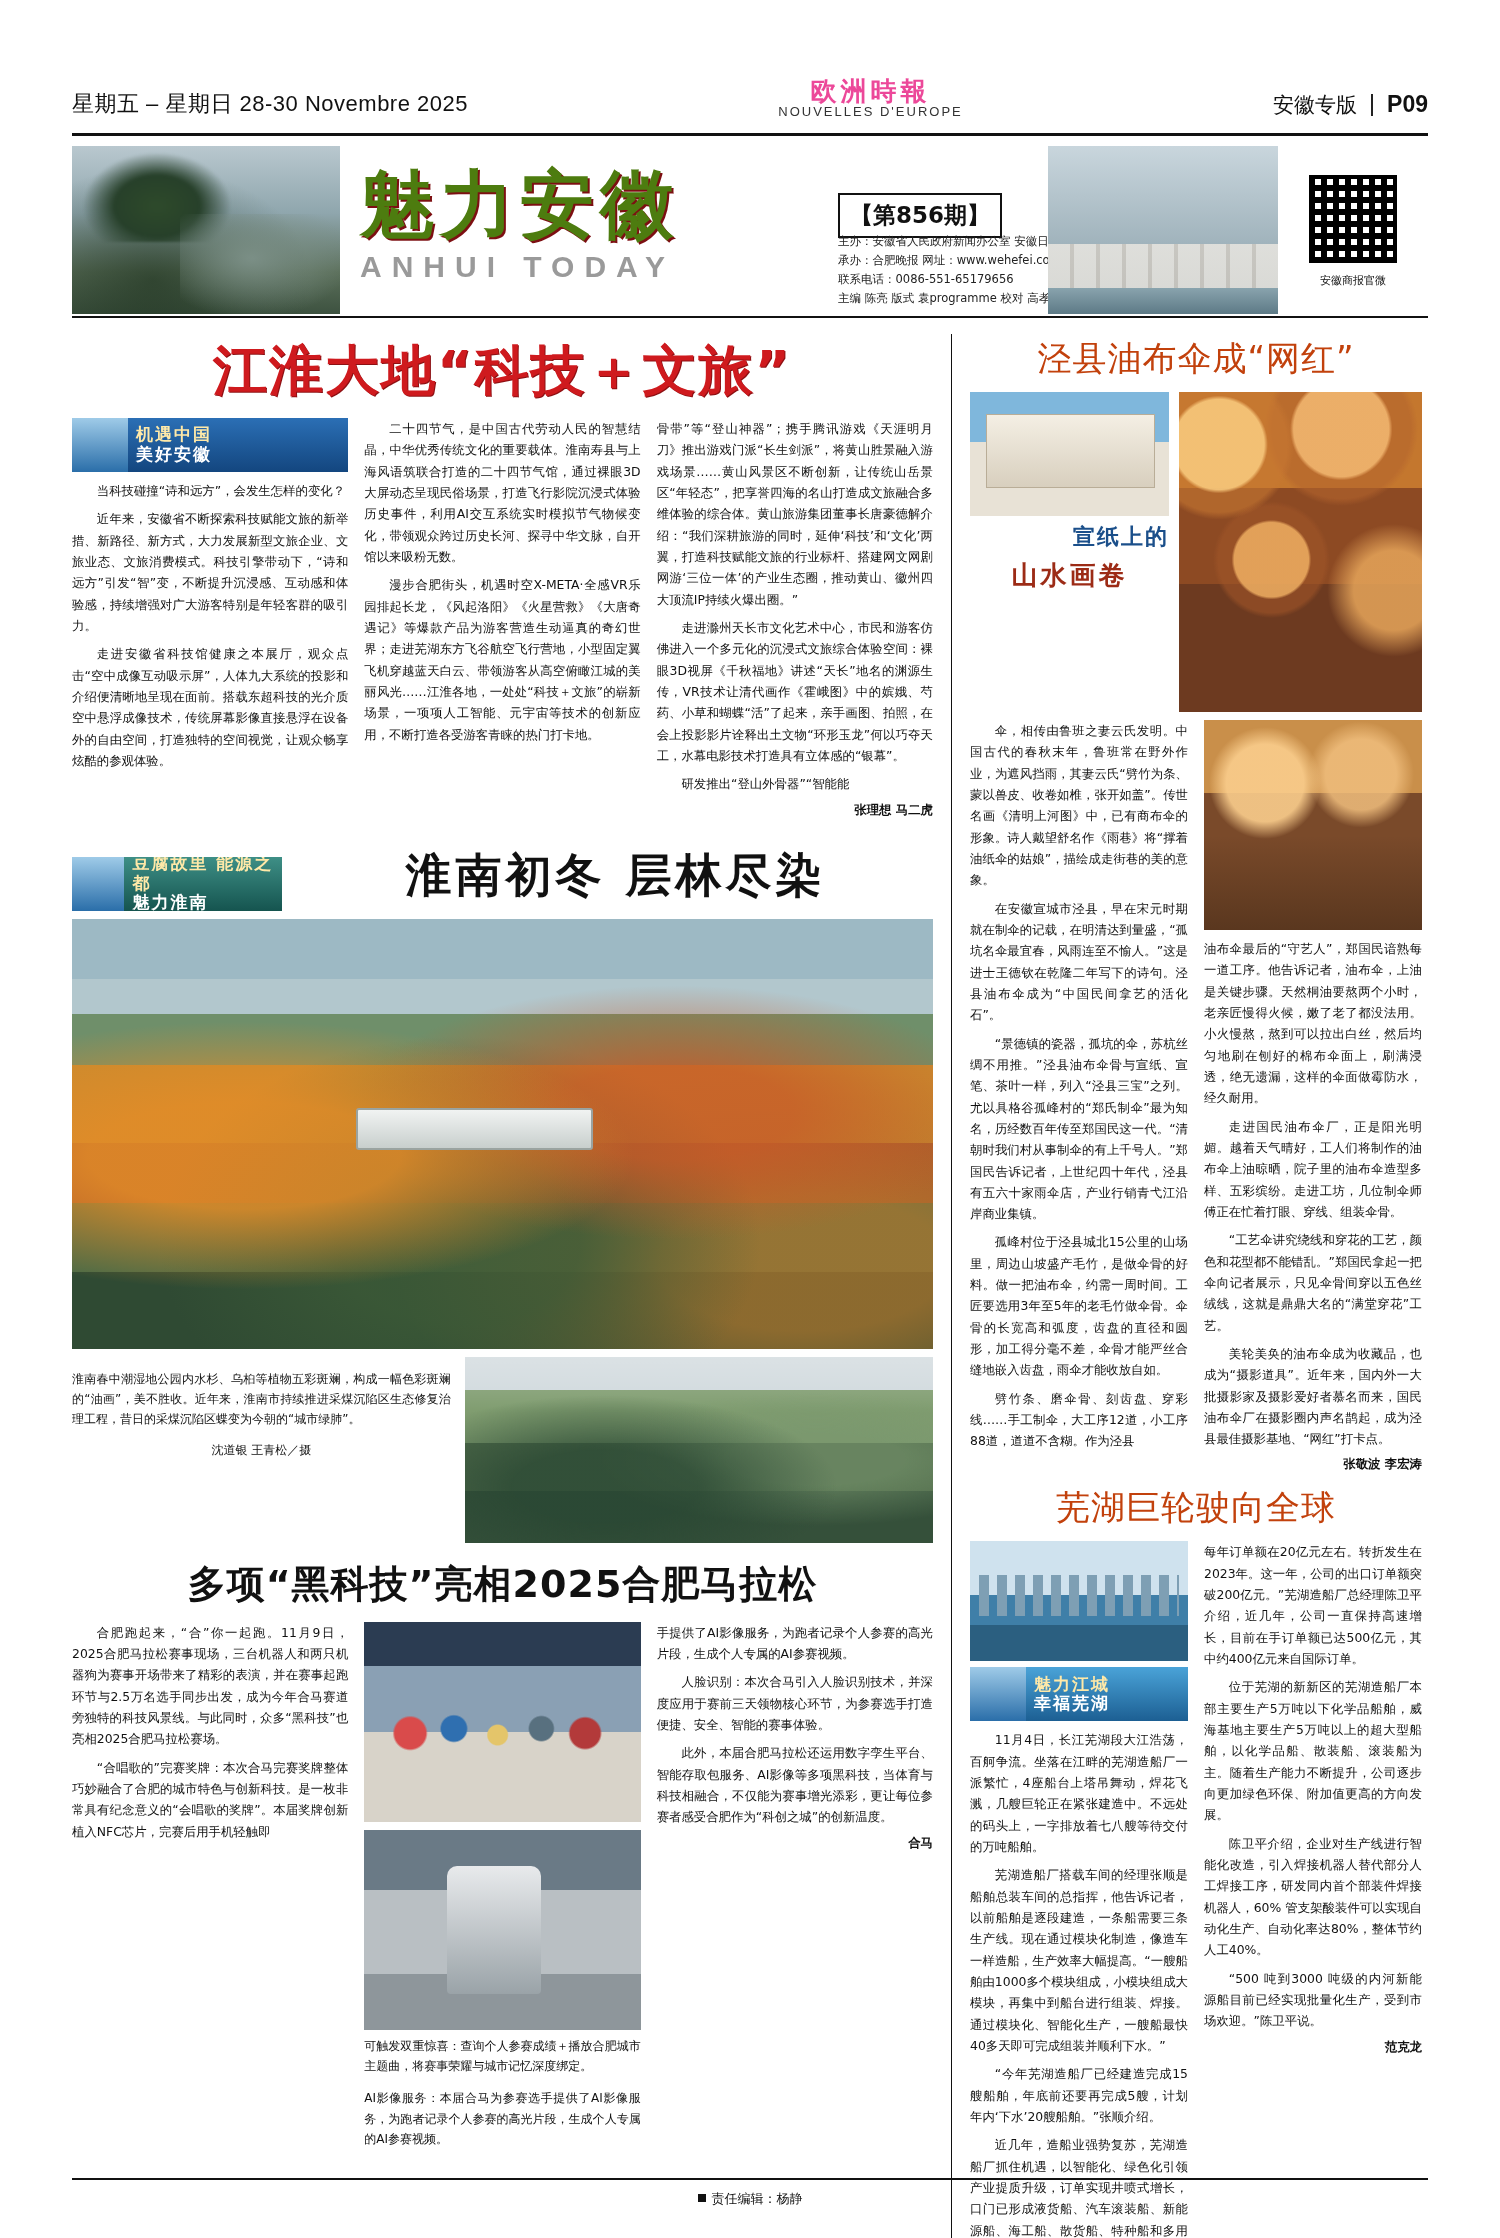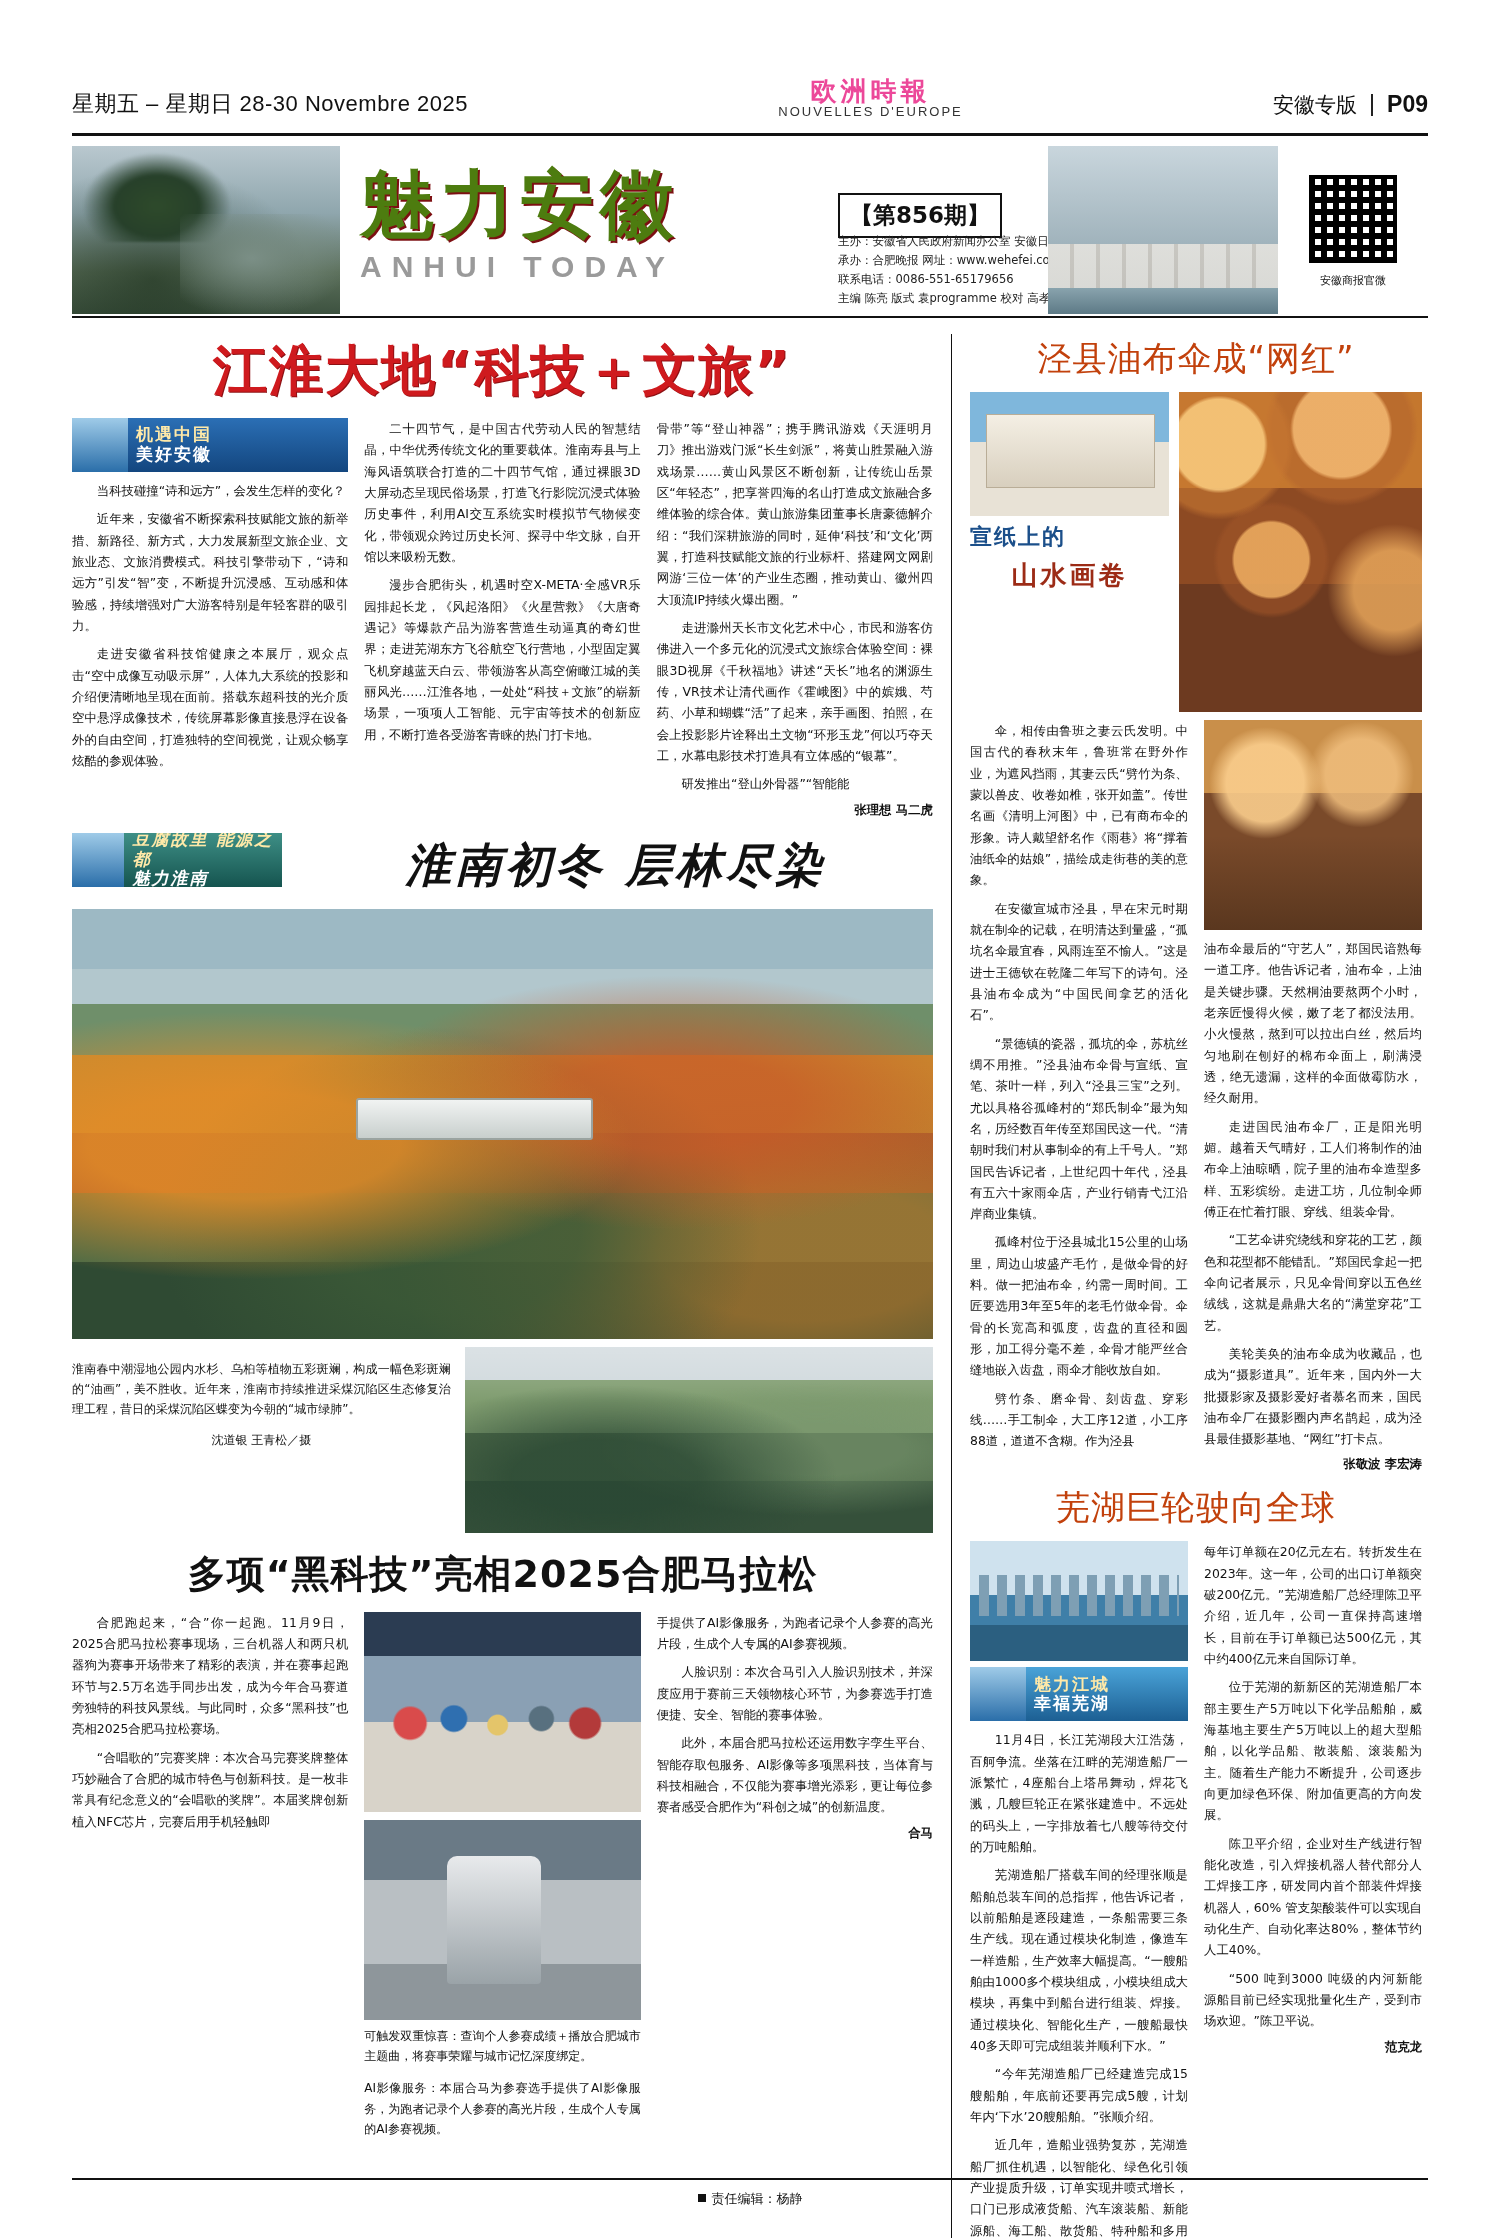--- a/index.html
+++ b/index.html
@@ -228,21 +228,21 @@
   }
   .ph-city:before{
     content:""; position:absolute; left:4%; bottom:38%; width:92%; height:34%;
     background:repeating-linear-gradient(90deg, #7e9fb4 0 10px, transparent 10px 18px);
   }
 
   .photo-row { display:flex; gap:14px; margin:8px 0; }
 
   .subhead-box {
     font-family:"DejaVu Sans", sans-serif; font-weight:bold; font-size:22px;
-    color:#1b4f8a; letter-spacing:2px; text-align:left; margin:2px 0 6px;
+    color:#1b4f8a; letter-spacing:2px; text-align:right; margin:2px 0 6px;
   }
   .cursive {
     font-family:"DejaVu Serif", serif; font-weight:bold; font-size:26px;
     color:#9c2b16; letter-spacing:3px; text-align:center; 
   }
 
   .footer {
     position:absolute; left:72px; right:72px; bottom:30px;
     border-top:2px solid #111; padding-top:10px; text-align:center;
     font-family:"DejaVu Sans", sans-serif; font-size:13px;
@@ -312,21 +312,21 @@
           <p class="body">漫步合肥街头，机遇时空X-META·全感VR乐园­­­­­­­­­­­­­­­排起长龙，《风起洛阳》《火星营救》《大唐奇遇记》等爆款产品为游客营造生动逼真的奇幻世界；走进芜湖东方飞谷航空飞行营地，小型固定翼飞机穿越蓝天白云、带领游客从高空俯瞰江城的美丽风光……江淮各地，一处处“科技＋文旅”的崭新场景，一项项人工智能、元宇宙等技术的创新应用，不断打造各受游客青睐的热门打卡地。</p>
         </div>
         <div>
           <p class="body noind">骨带”等“登山神器”；携手腾讯游戏《天涯明月刀》推出游戏门派“长生剑派”，将黄山胜景融入游戏场景……黄山风景区不断创新，让传统山岳景区“年轻态”，把享誉四海的名山打造成文旅融合多维体验的综合体。黄山旅游集团董事长唐豪德解介绍：“我们深耕旅游的同时，延伸‘科技’和‘文化’两翼，打造科技赋能文旅的行业标杆、搭建网文网剧网游‘三位一体’的产业生态圈，推动黄山、徽州四大顶流IP持续火爆出圈。”</p>
           <p class="body">走进滁州天长市文化艺术中心，市民和游客仿佛进入一个多元化的沉浸式文旅综合体验空间：裸眼3D视屏《千秋福地》讲述“天长”地名的渊源生传，VR技术让清代画作《霍峨图》中的嫔娥、芍药、小草和蝴蝶“活”了起来，亲手画图、拍照，在会上投影影片诠释出土文物“环形玉龙”何以巧夺天工，水幕电影技术打造具有立体感的“银幕”。</p>
           <p class="body">研发推出“登山外骨器”“智能能</p>
           <div class="sign">张理想 马二虎</div>
         </div>
       </div>
 
-      <div style="display:flex; gap:16px; align-items:center; font-style:italic;">
+      <div style="display:flex; gap:16px; align-items:flex-end; margin-top:10px;">
         <div style="width:210px;">
           <div class="tag teal">
             <div class="tg-img"></div>
             <div class="tg-txt">
               <div class="l1">豆腐故里 能源之都</div>
               <div class="l2">魅力淮南</div>
             </div>
           </div>
         </div>
         <div style="flex:1;">

